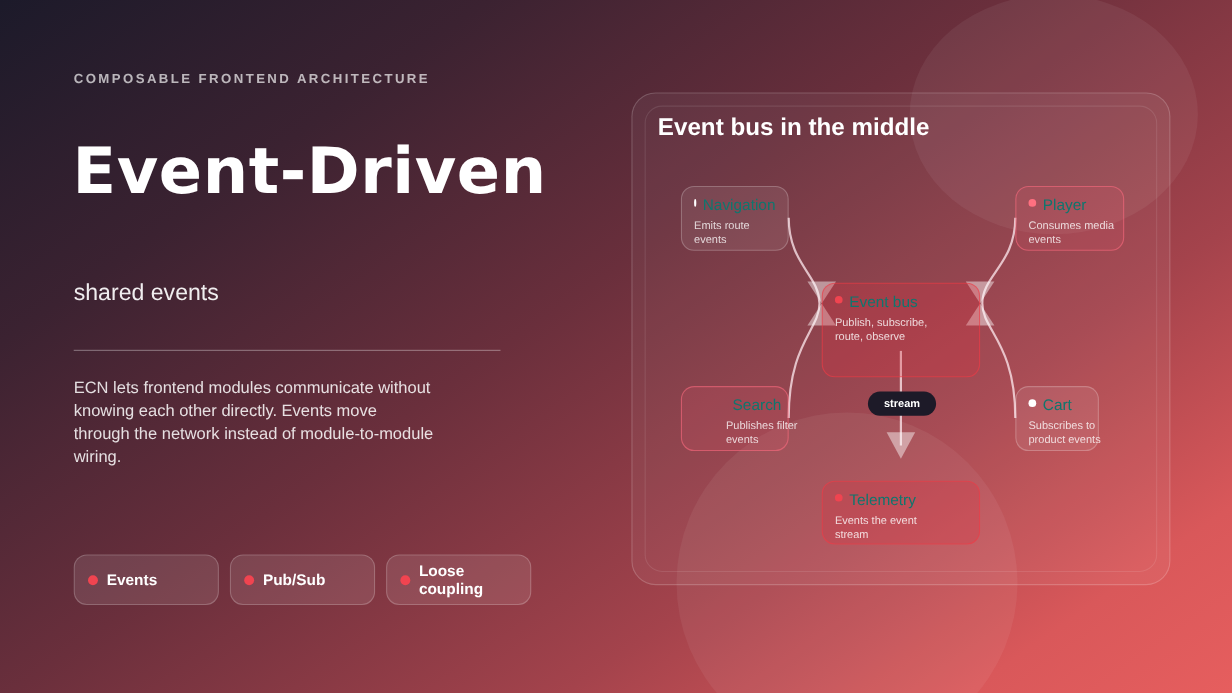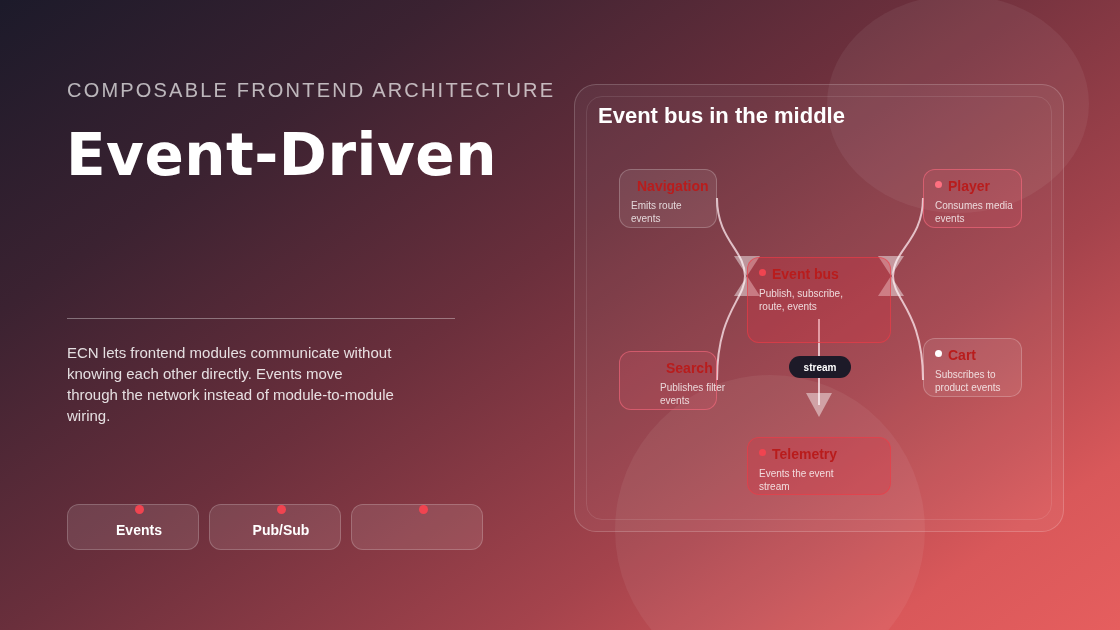--- a/index.html
+++ b/index.html
@@ -9,23 +9,22 @@
     font-family: "Liberation Sans", "DejaVu Sans", sans-serif;
     color: #fff;
     background: linear-gradient(145deg, #1c1a2a 0%, #3b2231 22%, #6a2f3c 45%, #a4434c 70%, #d9585a 88%, #e65e5e 100%);
   }
   .deco-circle { position: absolute; border-radius: 50%; background: rgba(255,255,255,0.06); pointer-events: none; }
   .circle-top { left: 827px; top: -5px; width: 262px; height: 218px; border-radius: 50%; }
   .circle-bottom { left: 615px; top: 375px; width: 310px; height: 310px; }
 
   .kicker {
     position: absolute; left: 67px; top: 64px;
-    font-size: 20px; font-weight: normal; letter-spacing: 2.2px;
+    font-size: 12px; font-weight: bold; letter-spacing: 2.2px;
     color: rgba(255,255,255,0.68);
-    margin-top: 15px;
   }
   .title {
     position: absolute; left: 66px; top: 128px;
     font-size: 58px; font-weight: 900; line-height: 54px;
     letter-spacing: 0.5px; color: #fff; white-space: nowrap;
     font-family: "DejaVu Sans", sans-serif;
   }
   .subtitle {
     position: absolute; left: 67px; top: 253px;
     font-size: 21px; line-height: 27px; color: rgba(255,255,255,0.92);
@@ -37,21 +36,21 @@
   .body-text {
     position: absolute; left: 67px; top: 342px; width: 330px;
     font-size: 15px; line-height: 21px; color: rgba(255,255,255,0.85);
   }
   .chips { position: absolute; left: 67px; top: 504px; display: flex; gap: 10px; }
   .chip {
     height: 46px; width: 132px; border-radius: 12px;
     background: rgba(255,255,255,0.1);
     border: 1px solid rgba(255,255,255,0.2);
     display: flex; align-items: center; padding-left: 12px; gap: 8px;
-    font-size: 14px; font-weight: bold; color: #fff; flex-direction: column;
+    font-size: 14px; font-weight: bold; color: #fff;
   }
   .chip .dot { width: 9px; height: 9px; border-radius: 50%; background: #f04450; }
 
   .panel {
     position: absolute; left: 574px; top: 84px; width: 490px; height: 448px;
     border-radius: 22px; border: 1px solid rgba(255,255,255,0.18);
     background: rgba(255,255,255,0.05);
   }
   .panel-inner {
     position: absolute; left: 586px; top: 96px; width: 466px; height: 424px;
@@ -61,21 +60,21 @@
     position: absolute; left: 598px; top: 103px;
     font-size: 22px; font-weight: bold; color: #fff;
   }
   svg.links { position: absolute; left: 0; top: 0; width: 1120px; height: 630px; pointer-events: none; }
 
   .node {
     position: absolute; border-radius: 12px; padding: 8px 11px;
     border: 1px solid rgba(255,255,255,0.22);
     background: rgba(255,255,255,0.08);
   }
-  .node .head { display: flex; align-items: center; gap: 6px; font-size: 14px; font-weight: bold; color: #b91c1c; }
+  .node .head { display: flex; align-items: center; gap: 6px; font-size: 14px; font-weight: normal; color: #0f766e; }
   .node .ndot { width: 7px; height: 7px; border-radius: 50%; margin-top: -4px; }
   .node .desc { margin-top: 5px; font-size: 10px; line-height: 13px; color: rgba(255,255,255,0.78); }
   .node.pink { border-color: rgba(255,110,130,0.55); background: rgba(240,90,110,0.14); }
   .node.red { border-color: rgba(240,60,70,0.6); background: rgba(220,50,65,0.28); margin-top: 24px; }
   .node.red .desc { color: rgba(255,255,255,0.8); }
 
   .observe-pill {
     position: absolute; left: 789px; top: 356px; width: 62px; height: 22px;
     border-radius: 11px; background: #1d1a28;
     font-size: 10px; font-weight: bold; color: #fff;
@@ -86,35 +85,37 @@
 <body>
 
 <div class="deco-circle circle-top"></div>
 <div class="deco-circle circle-bottom"></div>
 
 <div class="kicker">COMPOSABLE FRONTEND ARCHITECTURE</div>
 <div class="title">
   <div>Event-Driven</div>
 </div>
 <div class="subtitle">
+  <div>shared events</div>
 </div>
 <div class="divider"></div>
 <div class="body-text">ECN lets frontend modules communicate without knowing each other directly. Events move through the network instead of module-to-module wiring.</div>
 
 <div class="chips">
   <div class="chip">
     <span class="dot"></span>
     <span>Events</span>
   </div>
   <div class="chip">
     <span class="dot"></span>
     <span>Pub/Sub</span>
   </div>
   <div class="chip">
     <span class="dot"></span>
+    <span>Loose coupling</span>
   </div>
 </div>
 
 <div class="panel"></div>
 <div class="panel-inner"></div>
 <div class="panel-title">Event bus in the middle</div>
 
 <svg class="links" viewBox="0 0 1120 630">
   <g fill="none" stroke="rgba(255,235,240,0.75)" stroke-width="2">
     <path d="M717 198 C 717 240, 745 250, 745 276 C 745 300, 717 312, 717 380"></path>
@@ -144,32 +145,32 @@
       <span>Player</span>
     </div>
   <div class="desc" style="width:85px">Consumes media events</div>
 </div>
 
 <div class="node red" style="left:747px;top:233px;width:144px;height:86px;">
   <div class="head">
       <span class="ndot" style="background:#f04450"></span>
       <span>Event bus</span>
     </div>
-  <div class="desc" style="width:95px">Publish, subscribe, route, events</div>
+  <div class="desc" style="width:95px">Publish, subscribe, route, observe</div>
 </div>
 
 <div class="node pink" style="left:619px;top:351px;width:98px;height:59px;padding-left:40px;">
   <div class="head">
       <span class="ndot" style="background:#ff7080"></span>
       <span>Search</span>
     </div>
   <div class="desc" style="width:80px">Publishes filter events</div>
 </div>
 
-<div class="node" style="left:923px;top:338px;width:99px;height:59px;">
+<div class="node" style="left:923px;top:351px;width:76px;height:59px;">
   <div class="head">
       <span class="ndot" style="background:#ffffff"></span>
       <span>Cart</span>
     </div>
   <div class="desc" style="width:80px">Subscribes to product events</div>
 </div>
 
 <div class="node red" style="left:747px;top:413px;width:144px;height:58px;">
   <div class="head">
       <span class="ndot" style="background:#f04450"></span>

